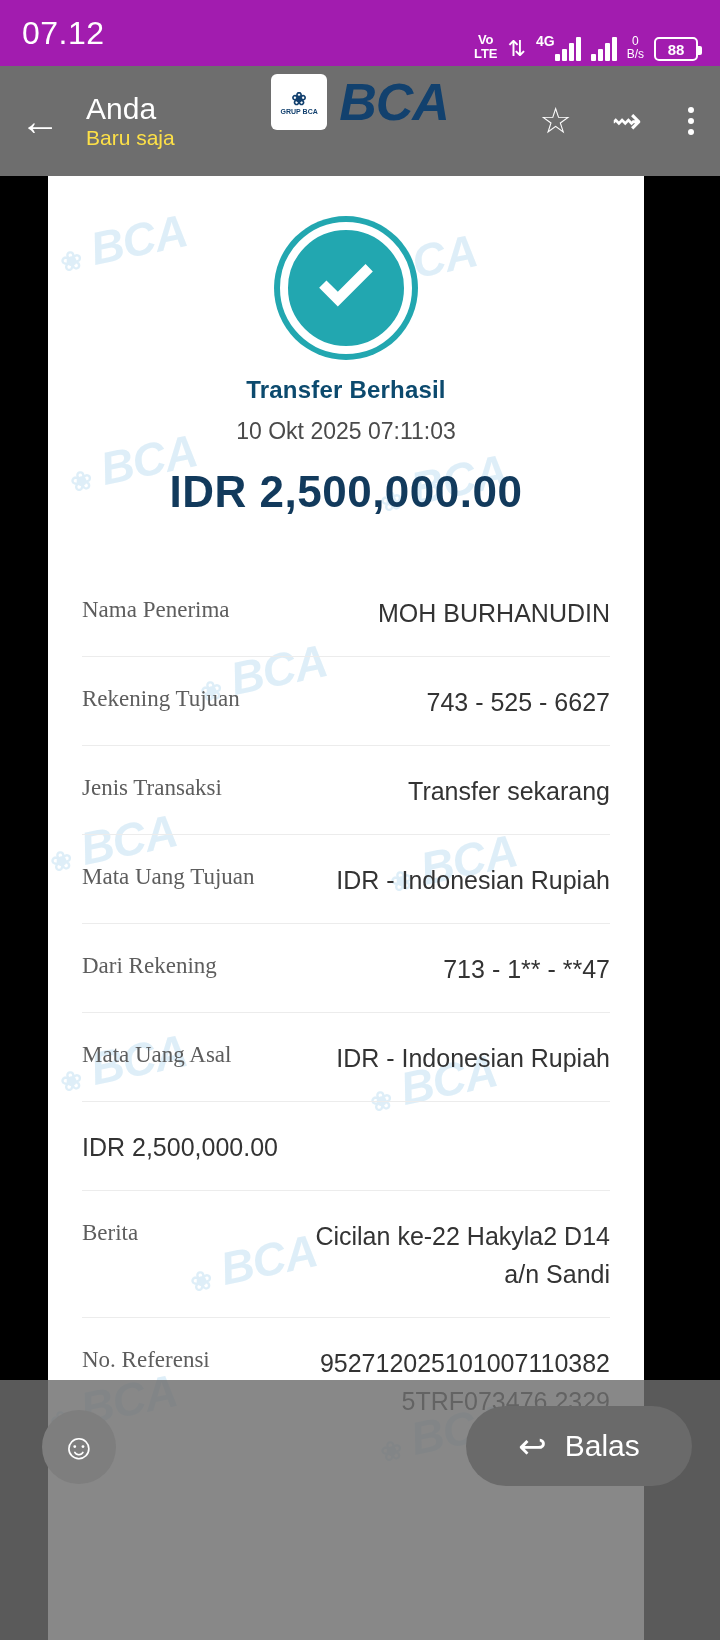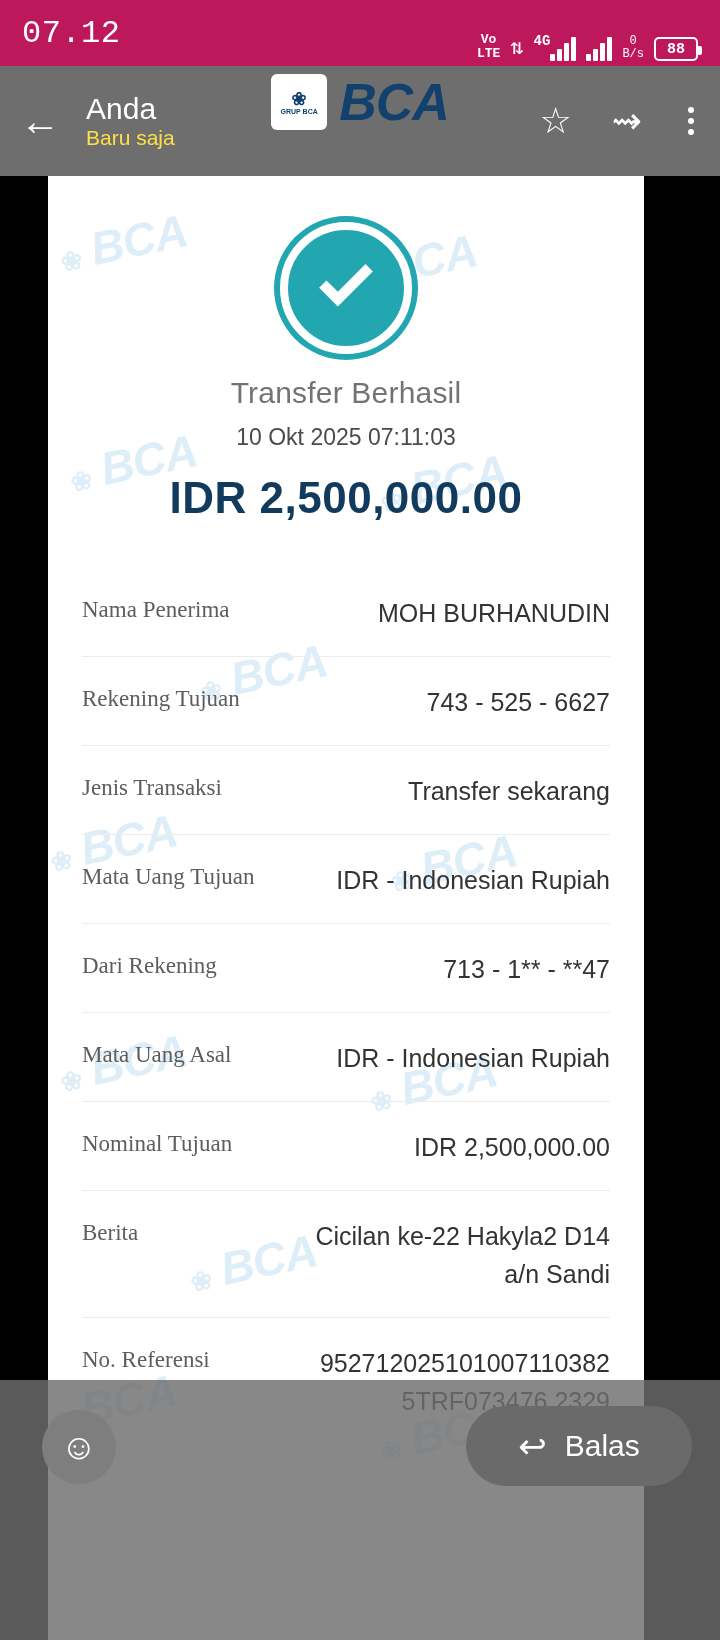--- a/index.html
+++ b/index.html
@@ -13,26 +13,25 @@
     position: relative;
     width: 720px; height: 1640px;
     background: #000;
     overflow: hidden;
   }
 
   
   .statusbar {
     position: absolute; top: 0; left: 0;
     width: 720px; height: 66px;
-    background: #be185d;
+    background: #a21caf;
     color: #fff;
     display: flex; align-items: center;
     padding: 0 22px;
     z-index: 40;
-    font-family: Liberation Mono, monospace;
   }
   .clock { font-size: 32px; font-weight: 400; letter-spacing: 0.5px; }
   .status-right {
     margin-left: auto;
     display: flex; align-items: flex-end; gap: 10px;
   }
   .volte { font-size: 13px; line-height: 14px; text-align: center; font-weight: 700; margin-top: 28px; }
   .arrows { font-size: 22px; line-height: 24px; }
   .sig { display: flex; align-items: flex-end; gap: 2px; height: 28px; }
   .sig i { display: block; width: 5px; background: #fff; border-radius: 1px; }
@@ -98,21 +97,21 @@
   .check {
     width: 132px; height: 132px; border-radius: 50%;
     background: #22a7b0;
     border: 8px solid #fff;
     box-shadow: 0 0 0 6px #22a7b0;
     display: flex; align-items: center; justify-content: center;
   }
   .check svg { width: 70px; height: 70px; }
 
   .head { position: absolute; top: 200px; left: 0; width: 596px; text-align: center; }
-  .head h1 { font-size: 30px; color: #737373; font-weight: 400; letter-spacing: .2px; }
+  .head h1 { font-size: 24px; color: #0c4a6e; font-weight: 700; letter-spacing: .2px; }
   .head .dt { margin-top: 14px; font-size: 23px; color: #4a4a4a; }
   .head .amt { margin-top: 22px; font-size: 44px; color: #123a5c; font-weight: 700; letter-spacing: .5px; }
 
   .rows { position: absolute; top: 392px; left: 0; width: 596px; padding: 0 34px; }
   .row {
     display: flex; align-items: flex-start; justify-content: space-between;
     padding: 26px 0 24px 0;
     border-bottom: 1px solid #ececec;
     gap: 12px;
     position: relative;
@@ -224,21 +223,20 @@
       </div>
       <div class="row">
         <div class="k">Dari Rekening</div>
         <div class="v">713 - 1** - **47</div>
       </div>
       <div class="row">
         <div class="k">Mata Uang Asal</div>
         <div class="v">IDR - Indonesian Rupiah</div>
       </div>
       <div class="row">
-        <div class="k">Nominal Tujuan</div>
         <div class="v">IDR 2,500,000.00</div>
       </div>
       <div class="row">
         <div class="k">Berita</div>
         <div class="v">Cicilan ke-22 Hakyla2 D14 a/n Sandi</div>
       </div>
       <div class="row">
         <div class="k">No. Referensi</div>
         <div class="v">952712025101007110382 5TRF073476 2329</div>
       </div>

